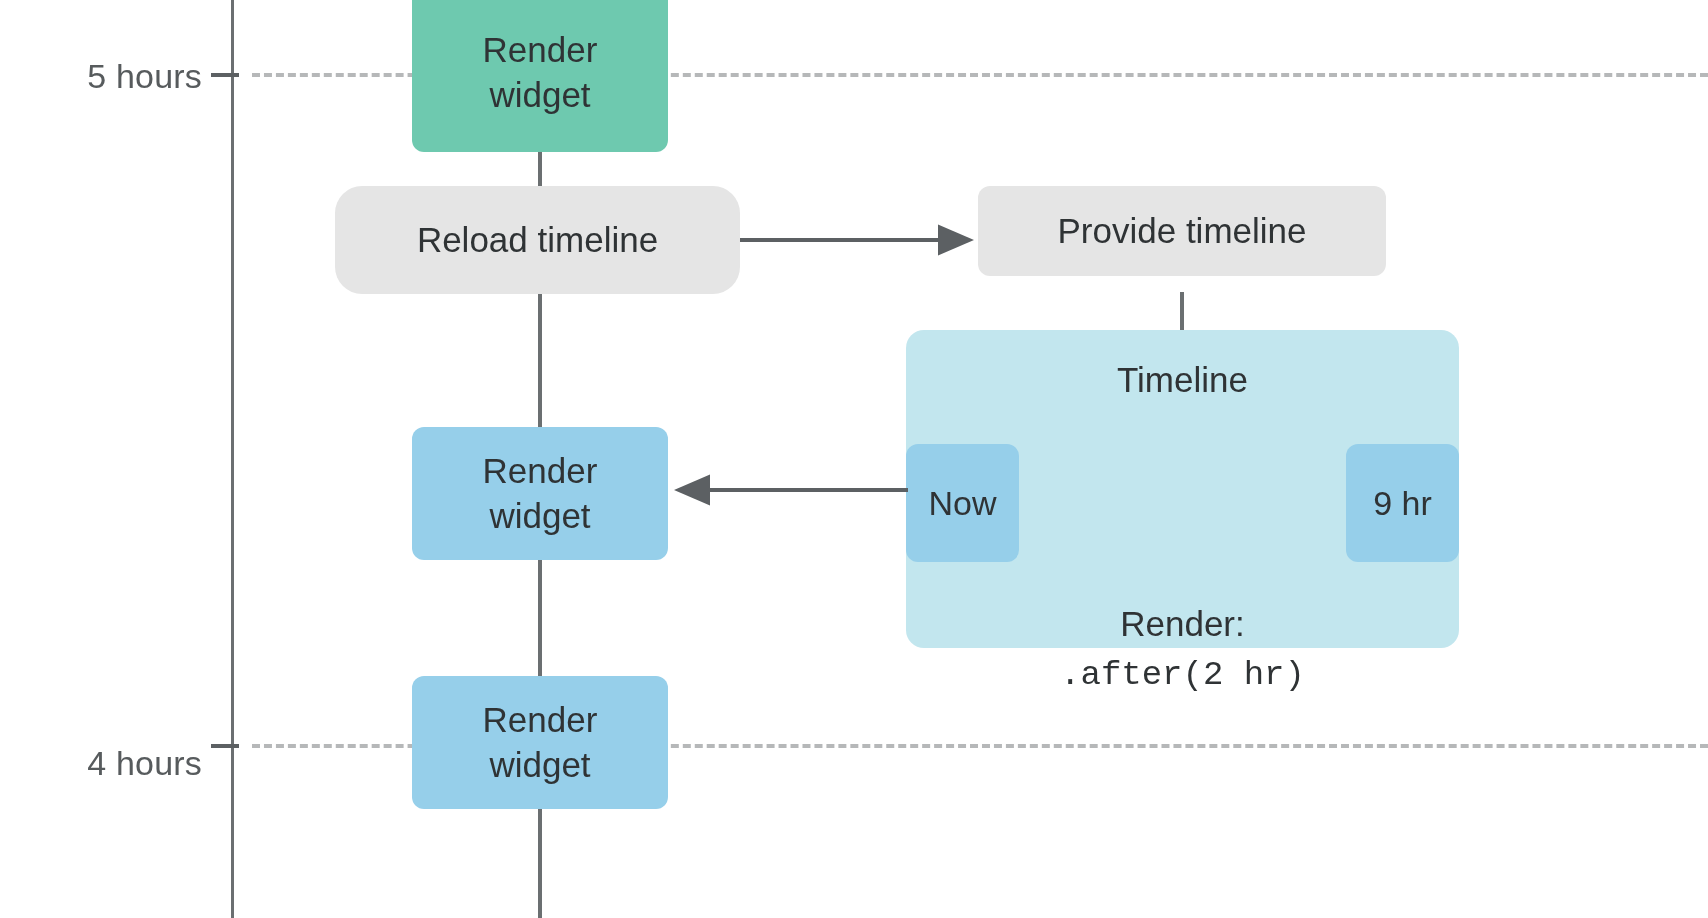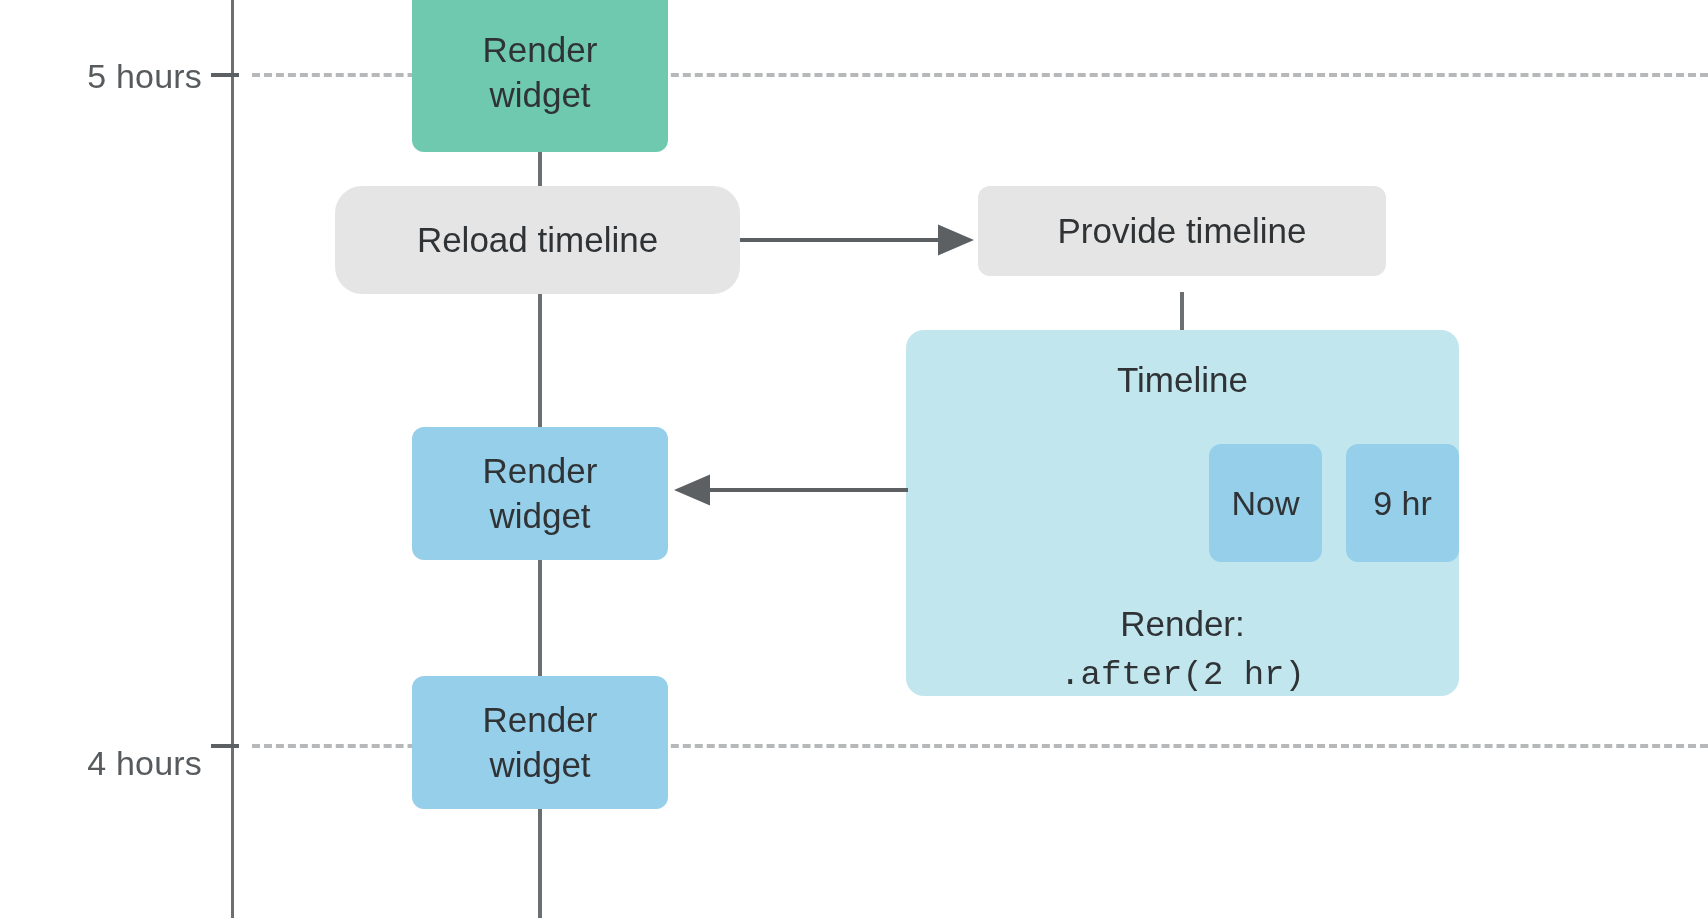--- a/index.html
+++ b/index.html
@@ -99,21 +99,21 @@
     text-align: center;
     font-size: 35px;
     color: #2f3335;
   }
   .tl-chips {
     position: absolute;
     top: 114px;
     left: 0;
     width: 100%;
     display: flex;
-    justify-content: flex-end;
+    justify-content: space-between;
     gap: 24px;
   }
   .tl-chip {
     box-sizing: border-box;
     width: 113px;
     height: 118px;
     background: #96cfea;
     border-radius: 12px;
     display: flex;
     align-items: center;
@@ -177,21 +177,21 @@
   <div class="node node-grey" style="left:335px; top:186px; width:405px; height:108px;border-radius:27px;">Reload timeline</div>
 
   <div class="node node-grey" style="left:978px; top:186px; width:408px; height:90px;">Provide timeline</div>
 
   <div class="node node-blue" style="left:412px; top:427px; width:256px; height:133px;">Render
 widget</div>
 
   <div class="node node-blue" style="left:412px; top:676px; width:256px; height:133px;">Render
 widget</div>
 
-  <div class="tl-card" style="left:906px; top:330px; width:553px; height:366px;">
+  <div class="tl-card" style="left:906px; top:330px; width:553px; height:318px;">
 
     <div class="tl-title">Timeline</div>
 
     <div class="tl-chips">
       <div class="tl-chip">Now</div>
       <div class="tl-chip">9 hr</div>
     </div>
 
     <div class="tl-refresh">Render:</div>
 

